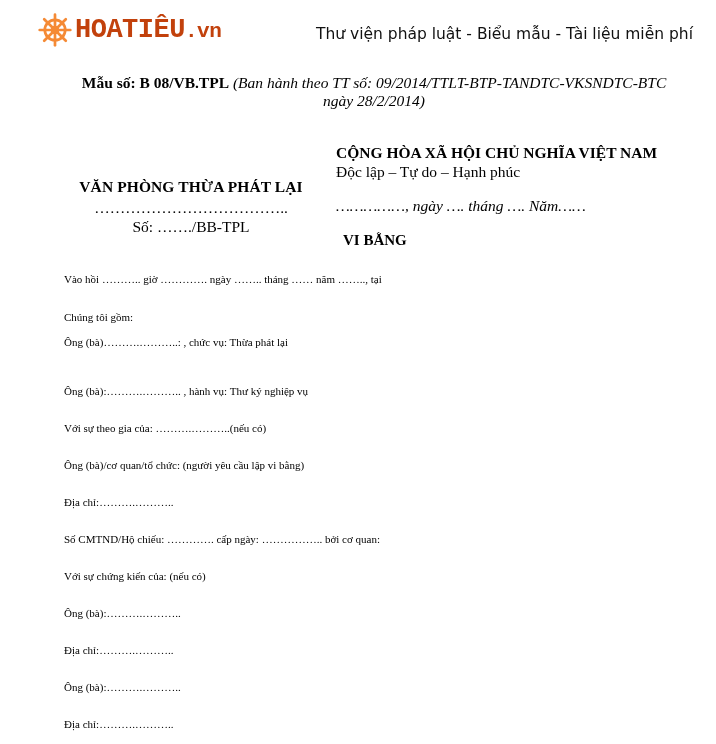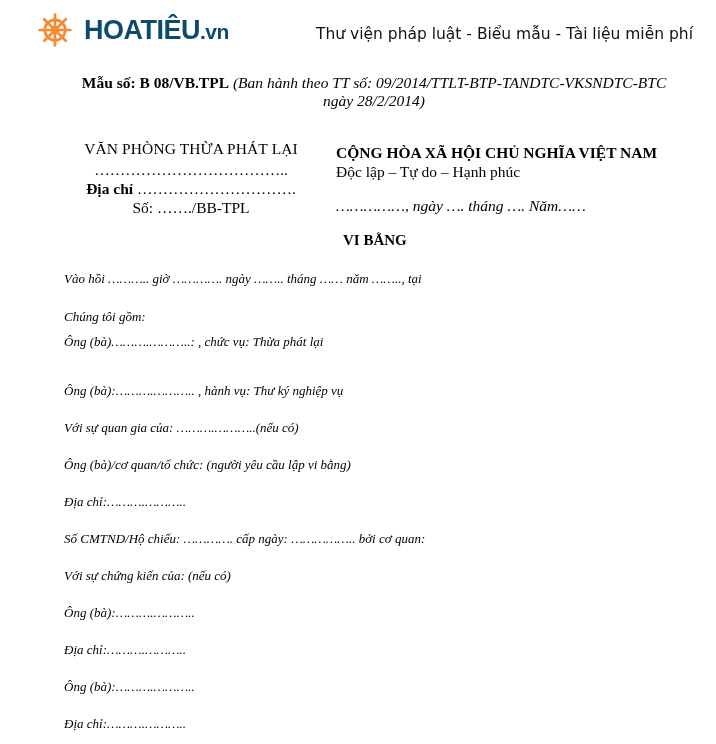--- a/index.html
+++ b/index.html
@@ -4,45 +4,45 @@
 <style>
   html, body { margin: 0; padding: 0; background: #ffffff; }
   body { width: 716px; height: 744px; position: relative; overflow: hidden; color: #000; }
   .abs { position: absolute; }
   .serif { font-family: "Liberation Serif", "DejaVu Serif", serif; }
   .sans { font-family: "DejaVu Sans", "Liberation Sans", sans-serif; margin-left: 19px; }
 
   
   .logo { left: 38px; top: 10px; height: 40px; display: flex; align-items: center; }
   .logo-wheel { width: 34px; height: 34px; }
-  .logo-text { font-family: Liberation Sans, sans-serif; font-weight: bold; color: #0c4a6e; font-size: 27px; letter-spacing: -0.5px; margin-left: 12px; line-height: 1; }
+  .logo-text { font-family: Liberation Mono, monospace; font-weight: bold; color: #c2410c; font-size: 27px; letter-spacing: -0.5px; margin-left: 3px; line-height: 1; }
   .logo-text .vn { font-size: 21px; }
   .tagline { left: 297px; top: 25px; font-size: 15.5px; color: #111; white-space: nowrap; }
 
   
   .form-no { left: 54px; top: 74px; width: 640px; text-align: center; font-size: 15.5px; line-height: 18px; }
   .form-no b { font-weight: bold; }
   .form-no i { font-style: italic; }
 
   
   .left-block { left: 60px; top: 139px; width: 262px; text-align: center; font-size: 15.5px; line-height: 19px; }
-  .left-block .office { font-weight: normal; font-size: 15.5px; letter-spacing: 0.1px; }
+  .left-block .office { font-weight: bold; font-size: 15.5px; letter-spacing: 0.1px; margin-top: 38px; }
   .left-block .dots-line { margin-top: 2px; }
   .left-block .addr { font-weight: normal; }
   .left-block .addr b { font-weight: bold; }
 
   
   .right-block { left: 336px; top: 143px; width: 370px; font-size: 15.5px; line-height: 19px; }
   .right-block .nation { font-weight: bold; }
   .right-block .motto { font-weight: normal; }
   .right-block .date { font-style: italic; margin-top: 15px; }
 
   .doc-title { left: 343px; top: 232px; font-weight: bold; font-size: 15px; }
 
-  .body-line { left: 64px; font-size: 13px; white-space: nowrap; line-height: 20px; font-style: italic; }
+  .body-line { left: 64px; font-size: 11px; white-space: nowrap; line-height: 20px; }
 </style>
 </head>
 <body>
 
 <div class="abs logo">
   <svg class="logo-wheel" viewBox="0 0 40 40">
     <g stroke="#f58a35" stroke-width="3.2" fill="none" stroke-linecap="round">
       <circle cx="20" cy="20" r="12"></circle>
       <circle cx="20" cy="20" r="3.5" fill="#f58a35"></circle>
       <line x1="20" y1="2" x2="20" y2="38"></line>
@@ -56,37 +56,36 @@
 <div class="abs tagline sans">Thư viện pháp luật - Biểu mẫu - Tài liệu miễn phí</div>
 
 <div class="abs form-no serif">
   <div><b>Mẫu số: B 08/VB.TPL</b> <i>(Ban hành theo TT số: 09/2014/TTLT-BTP-TANDTC-VKSNDTC-BTC</i></div>
   <div><i>ngày 28/2/2014)</i></div>
 </div>
 
 <div class="abs left-block serif">
   <div class="office">VĂN PHÒNG THỪA PHÁT LẠI</div>
   <div class="dots-line">………………………………..</div>
-  <div class="addr"><b>Địa chỉ</b><span> ………………………….</span></div>
   <div>Số: ……./BB-TPL</div>
 </div>
 
 <div class="abs right-block serif">
   <div class="nation">CỘNG HÒA XÃ HỘI CHỦ NGHĨA VIỆT NAM</div>
   <div class="motto">Độc lập – Tự do – Hạnh phúc</div>
   <div class="date">……………, ngày …. tháng …. Năm……</div>
 </div>
 
 <div class="abs doc-title serif">VI BẰNG</div>
 
 <div class="abs body-line serif" style="top:269px">Vào hồi ……….. giờ …………. ngày …….. tháng …… năm …….., tại</div>
 <div class="abs body-line serif" style="top:307px">Chúng tôi gồm:</div>
 <div class="abs body-line serif" style="top:332px">Ông (bà)……….………..: , chức vụ: Thừa phát lại</div>
 <div class="abs body-line serif" style="top:381px">Ông (bà):……….……….. , hành vụ: Thư ký nghiệp vụ</div>
-<div class="abs body-line serif" style="top:418px">Với sự quan gia của: ……….………..(nếu có)</div>
+<div class="abs body-line serif" style="top:418px">Với sự theo gia của: ……….………..(nếu có)</div>
 <div class="abs body-line serif" style="top:455px">Ông (bà)/cơ quan/tổ chức: (người yêu cầu lập vi bằng)</div>
 <div class="abs body-line serif" style="top:492px">Địa chỉ:……….………..</div>
 <div class="abs body-line serif" style="top:529px">Số CMTND/Hộ chiếu: …………. cấp ngày: …………….. bởi cơ quan:</div>
 <div class="abs body-line serif" style="top:566px">Với sự chứng kiến của: (nếu có)</div>
 <div class="abs body-line serif" style="top:603px">Ông (bà):……….………..</div>
 <div class="abs body-line serif" style="top:640px">Địa chỉ:……….………..</div>
 <div class="abs body-line serif" style="top:677px">Ông (bà):……….………..</div>
 <div class="abs body-line serif" style="top:714px">Địa chỉ:……….………..</div>
 
 </body></html>

